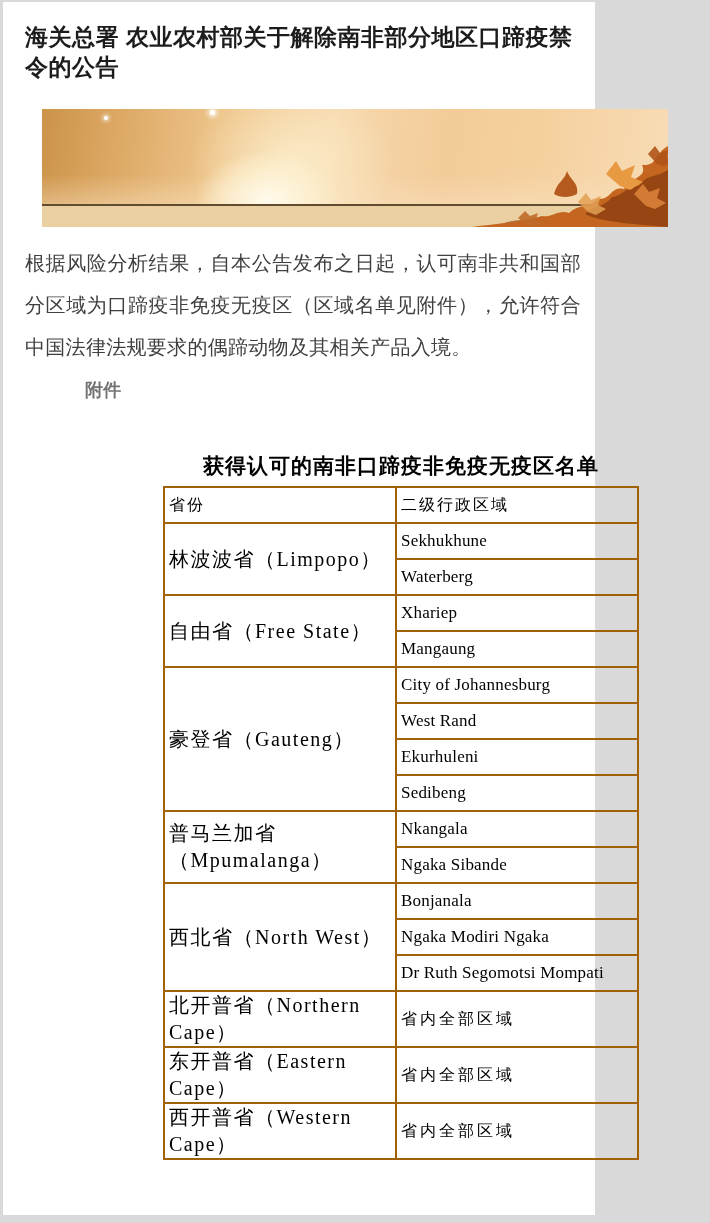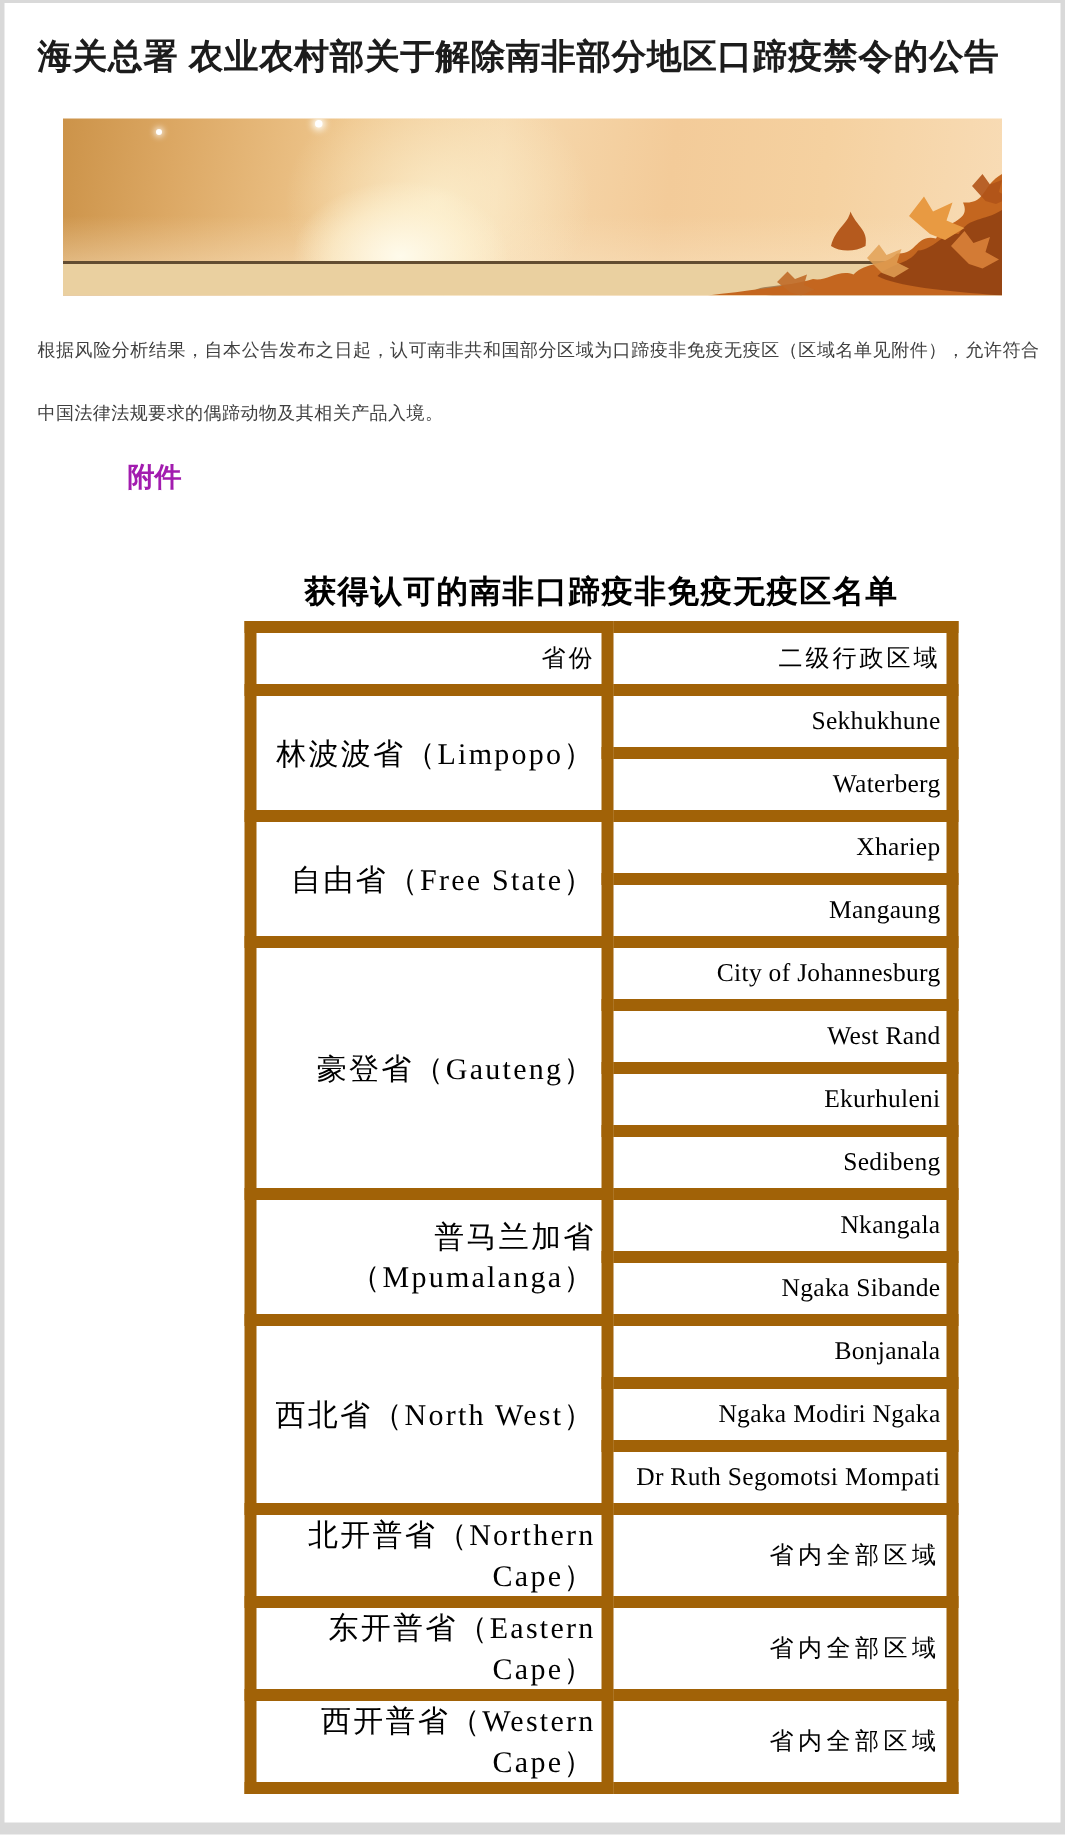--- a/index.html
+++ b/index.html
@@ -2,21 +2,21 @@
 <html><head>
 <meta charset="utf-8">
 <style>
   html,body{margin:0;padding:0;}
   body{
     width:710px;height:1223px;position:relative;overflow:hidden;
     background:#d9d9d9;
     font-family:"Liberation Sans",sans-serif;
   }
   .page{
-    position:absolute;top:2px;left:3px;width:704px;height:1213px;
+    position:absolute;top:2px;left:3px;width:592px;height:1213px;
     background:#ffffff;box-sizing:border-box;
     padding:0 14px 0 22px;
   }
   
   .title{
     margin:0;padding-top:20px;
     font-size:23px;line-height:30px;font-weight:700;
     color:#1c1c1c;letter-spacing:0.5px;
   }
   
@@ -42,42 +42,42 @@
     background:
       radial-gradient(ellipse 42px 7px at 175px 10px, rgba(120,84,44,0.85), rgba(120,84,44,0) 72%),
       radial-gradient(ellipse 90px 5px at 210px 15px, rgba(140,100,55,0.5), rgba(140,100,55,0) 75%),
       linear-gradient(90deg,#e4bd82 0%,#eed2a2 30%,#ecd0a0 55%,#e7c astro 70%,#e2b87f 100%);
     background-color:#ead0a0;
   }
   .leaves{position:absolute;right:0;bottom:0;width:210px;height:95px;}
   
   .body-text{margin-top:15px;}
   .body-text p{
-    margin:0 0 9px 0;font-size:12px;line-height:42px;
+    margin:0 0 9px 0;font-size:20px;line-height:42px;
     color:#404040;letter-spacing:0.3px;text-align:justify;
   }
   
   .attachment{
     margin-top:8px;padding-left:60px;
-    font-size:18px;line-height:26px;font-weight:700;color:#a21caf;
+    font-size:18px;line-height:26px;font-weight:700;color:#737373;
   }
   
   .annex{margin:48px 0 0 99px;width:476px;padding-left:39px;}
   .annex-title{
     text-align:center;font-family:"Liberation Serif","DejaVu Serif",serif;
     font-size:21px;line-height:30px;font-weight:700;color:#000;
     letter-spacing:1px;
   }
   table.annex-table{
     margin-top:5px;border-collapse:collapse;width:476px;
     font-family:"Liberation Serif","DejaVu Serif",serif;color:#000;
   }
   table.annex-table th,table.annex-table td{
-    border:8px solid #a16207;height:34px;padding:0 4px;
-    text-align:right;vertical-align:middle;font-weight:400;font-family:Liberation Serif, serif;
+    border:2px solid #a16207;height:34px;padding:0 4px;
+    text-align:left;vertical-align:middle;font-weight:400;font-family:Liberation Serif, serif;
   }
   table.annex-table th{font-size:16px;letter-spacing:2px;}
   table.annex-table th.col-province{width:222px;}
   td.province{font-size:20px;letter-spacing:1.5px;}
   td.region{font-size:17px;letter-spacing:0.2px;}
   td.region.cjk{font-size:16px;letter-spacing:3px;}
 </style>
 </head>
 <body>
 

